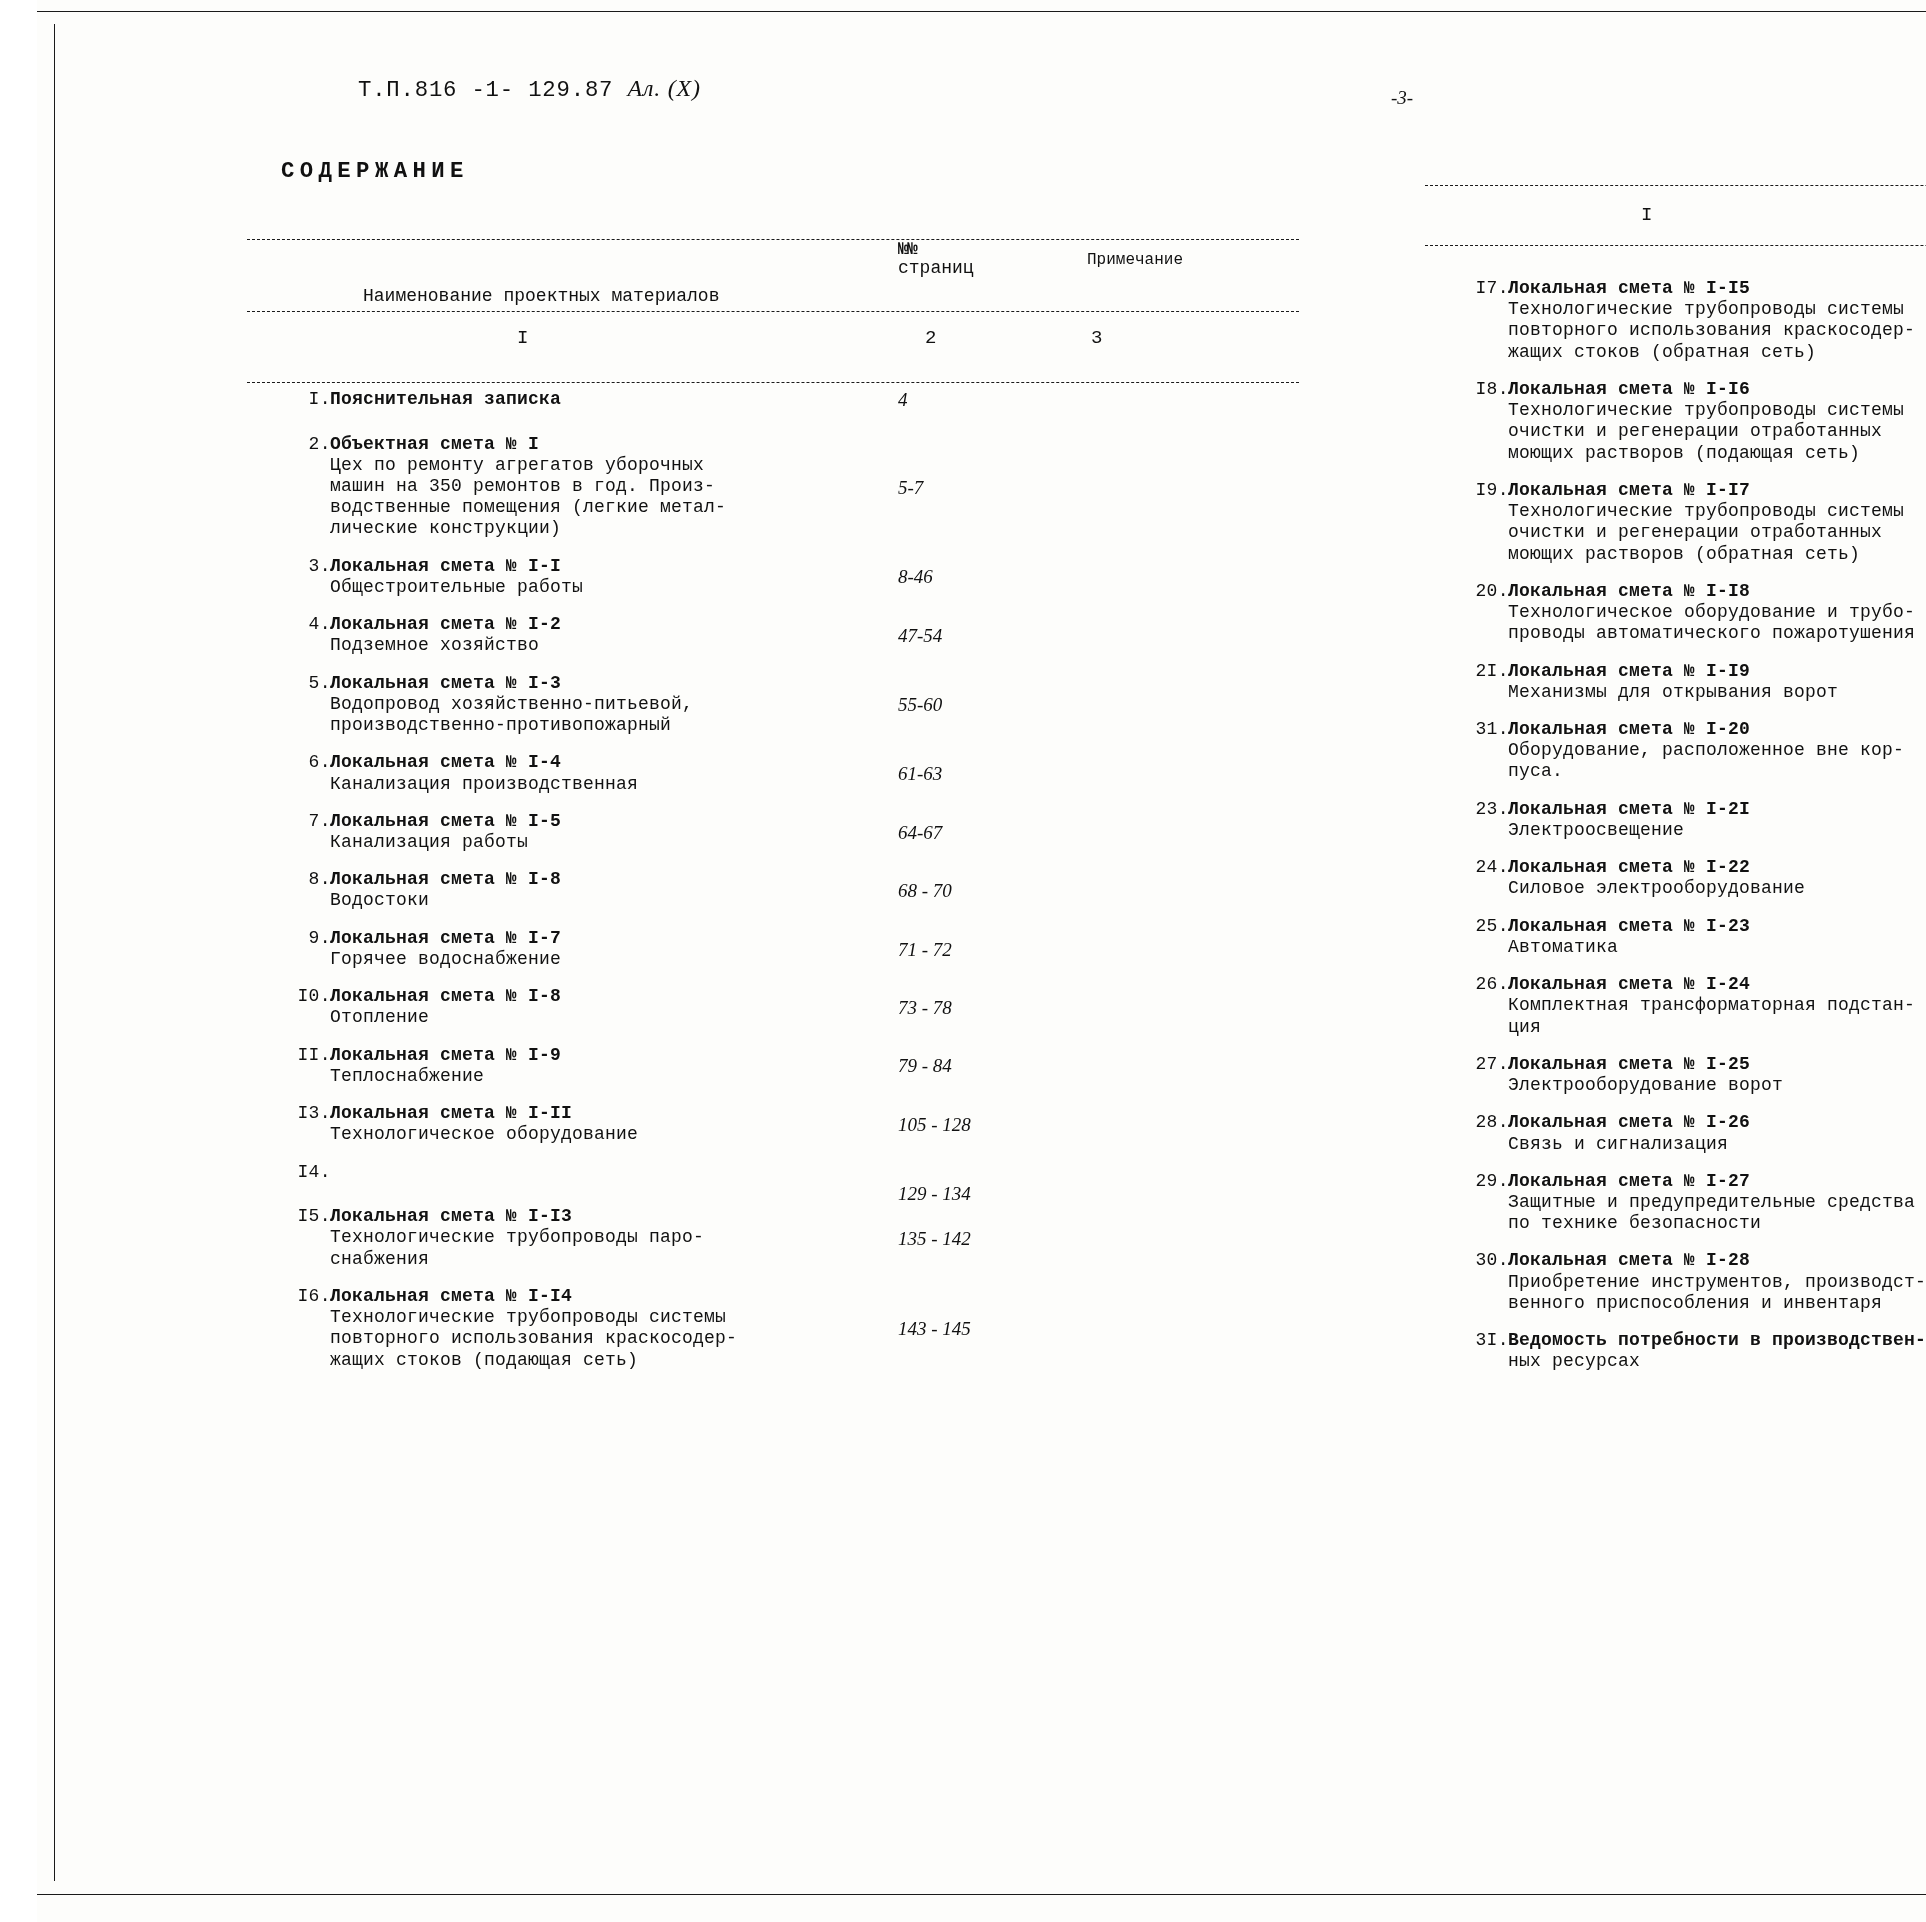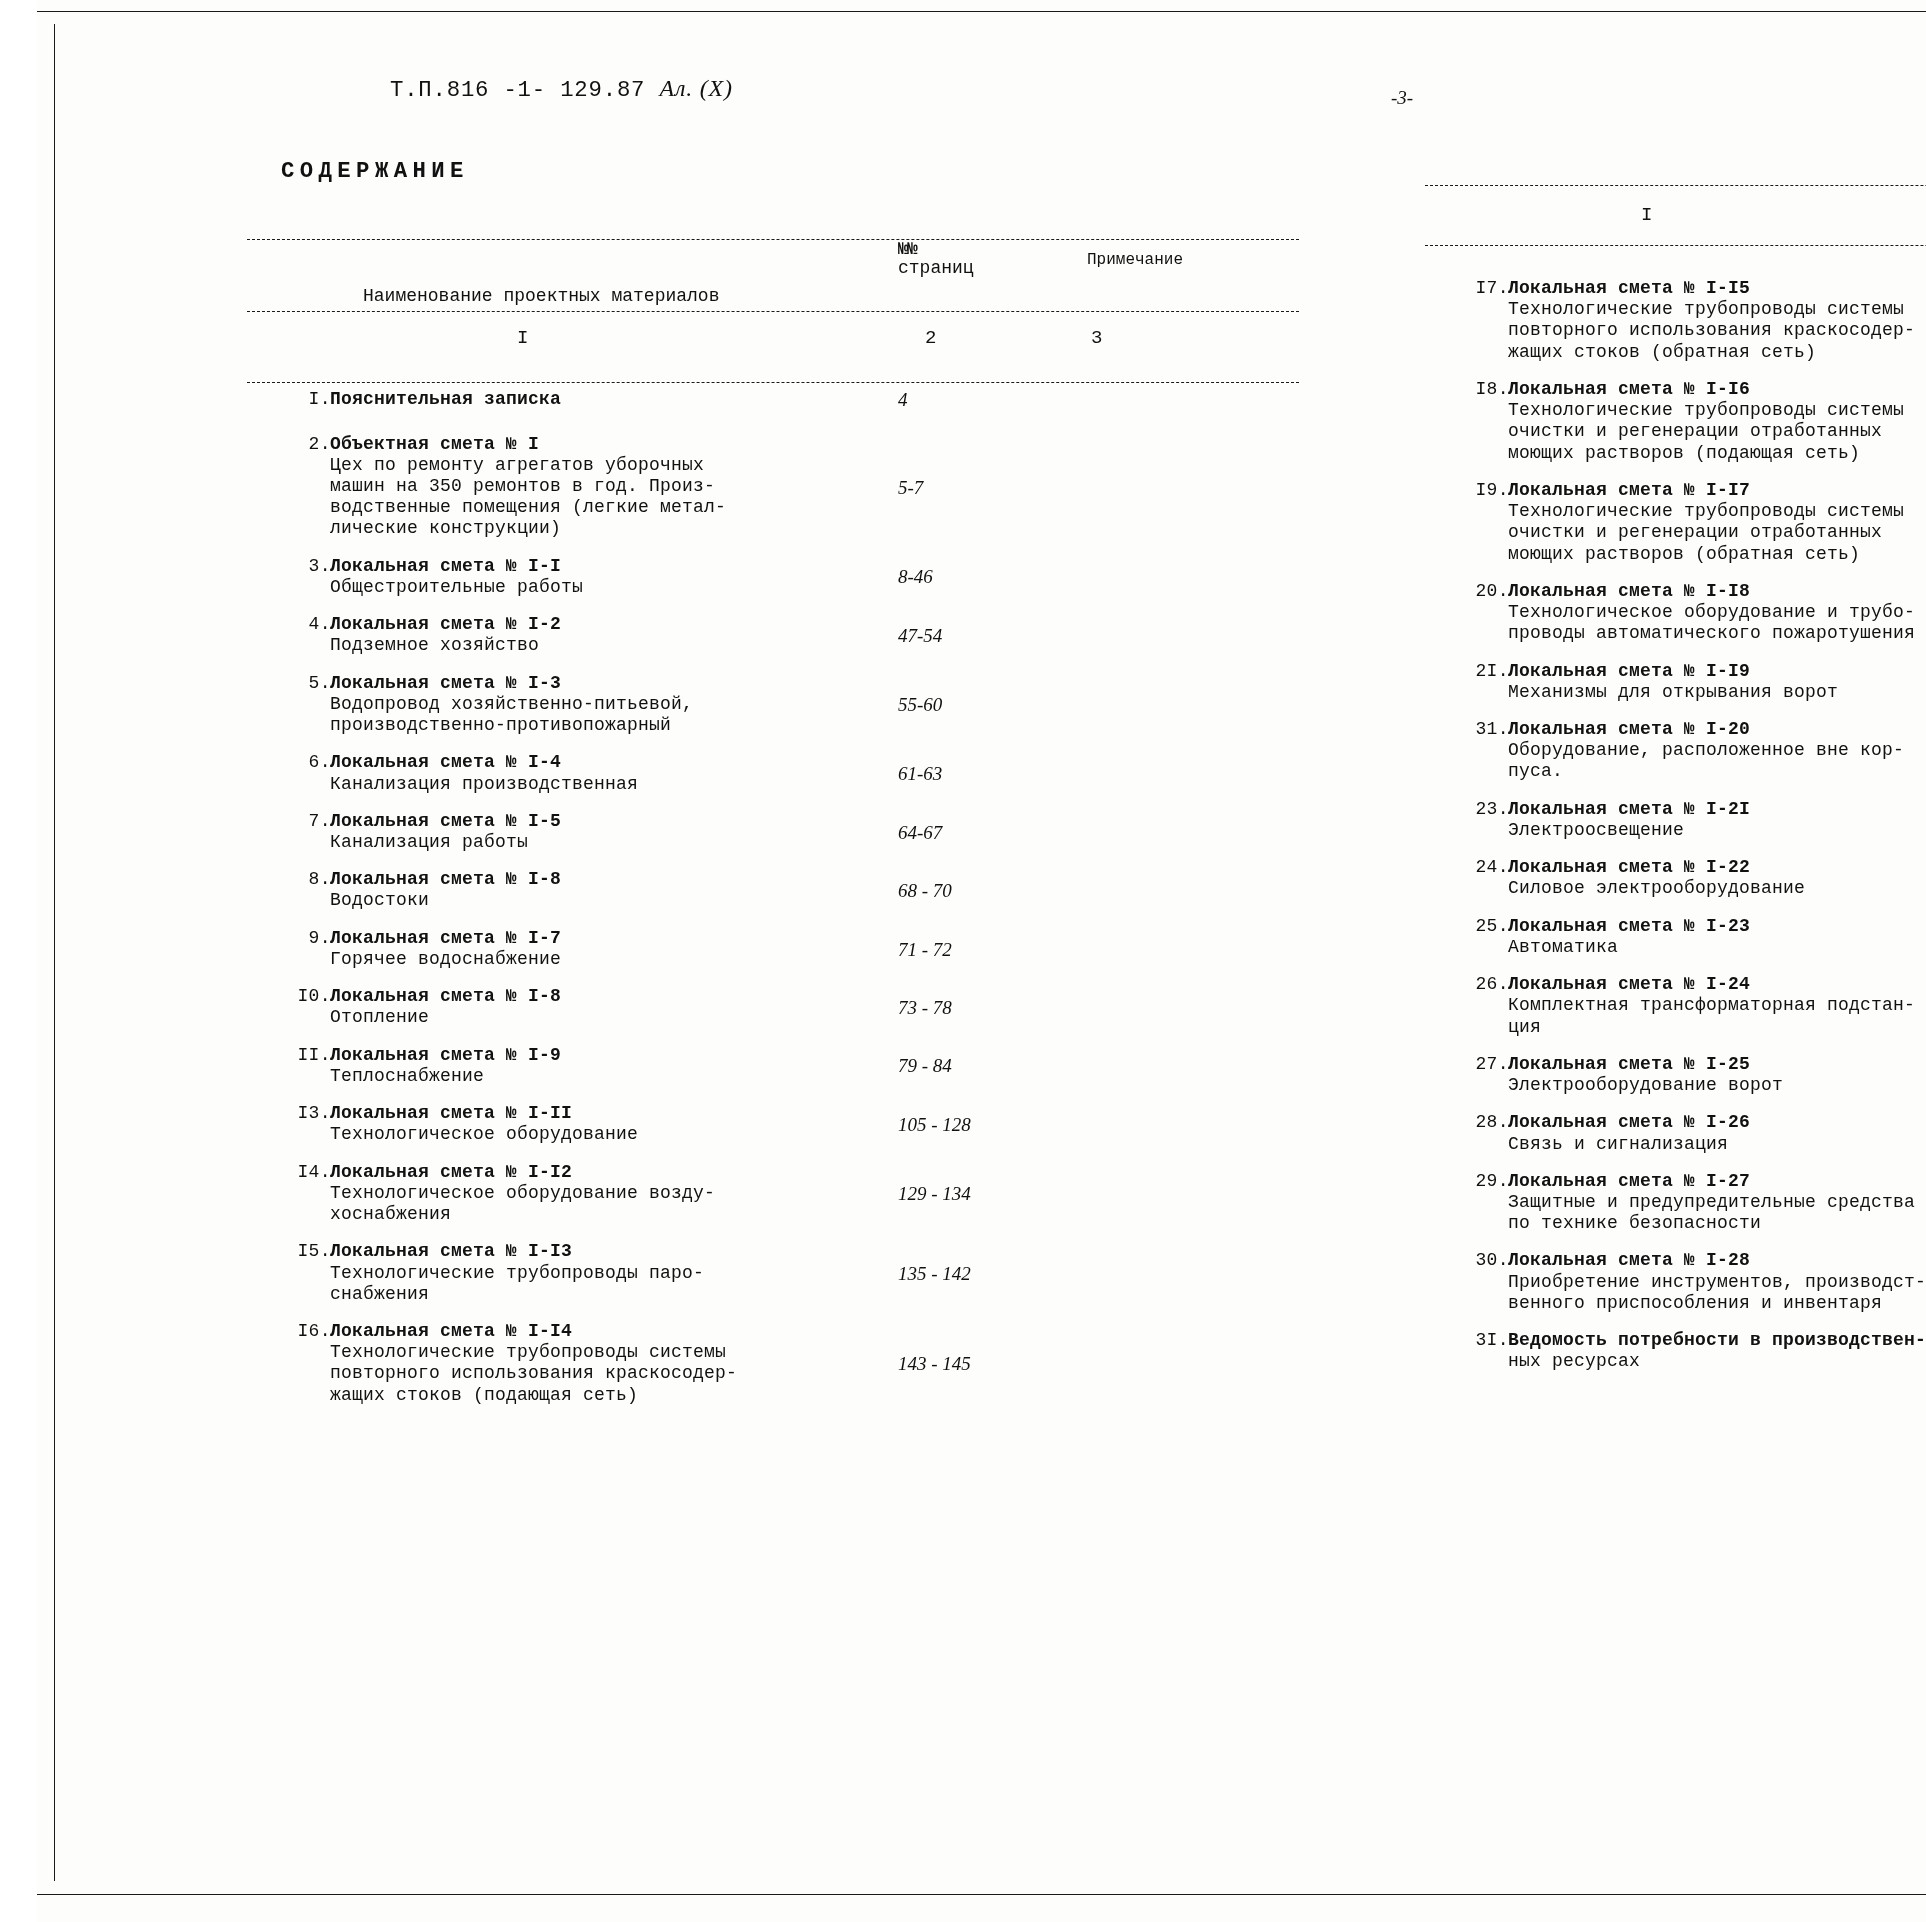--- a/index.html
+++ b/index.html
@@ -49,21 +49,20 @@
 
   
   .doc-code {
     position: absolute;
     left: 358px;
     top: 75px;
     font-size: 22.3px;
     letter-spacing: 0.8px;
     white-space: nowrap;
     font-family: "Liberation Mono", monospace;
-    margin-left: 32px;
   }
   .doc-code .hand {
     font-family: "Liberation Serif", serif;
     font-style: italic;
     font-size: 24px;
   }
   .page-number {
     position: absolute;
     left: 1391px;
     top: 87px;
@@ -314,25 +313,20 @@
         <div class="entry">
           <div class="num">I3.</div>
           <div class="body">
             <div class="l1">Локальная смета № I-II</div>
             <div>Технологическое оборудование</div>
           </div>
           <div class="pages" style="top: 10.8px; text-align: center;">105 - 128</div>
         </div>
         <div class="entry">
           <div class="num">I4.</div>
-          <div class="body">
-            <div class="l1">Локальная смета № I-I2</div>
-            <div>Технологическое оборудование возду-</div>
-            <div>хоснабжения</div>
-          </div>
           <div class="pages" style="top: 21.6px;">129 - 134</div>
         </div>
         <div class="entry">
           <div class="num">I5.</div>
           <div class="body">
             <div class="l1">Локальная смета № I-I3</div>
             <div>Технологические трубопроводы паро-</div>
             <div>снабжения</div>
           </div>
           <div class="pages" style="top: 21.6px;">135 - 142</div>

